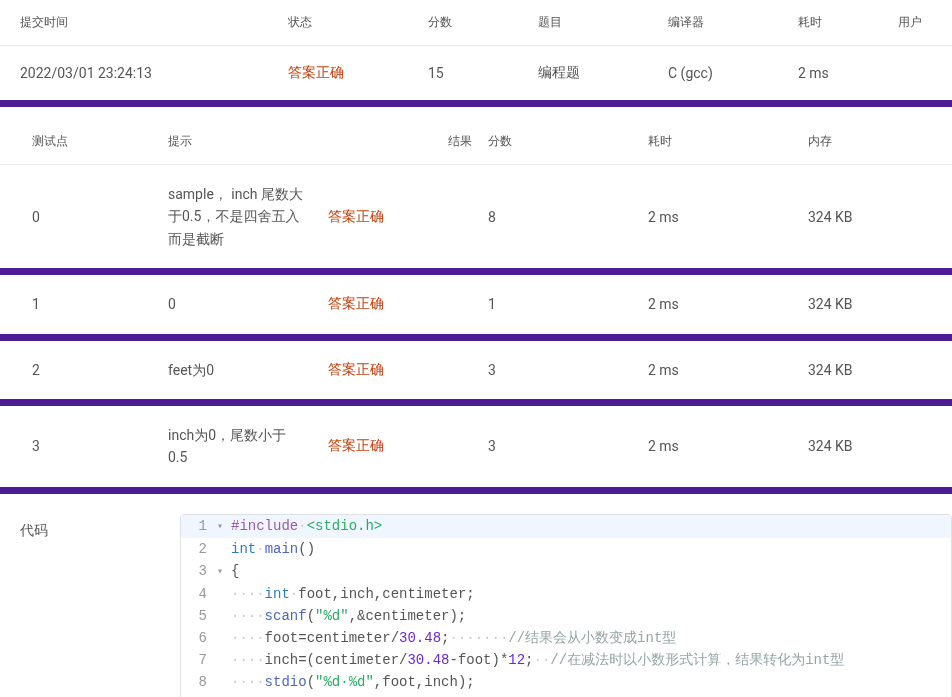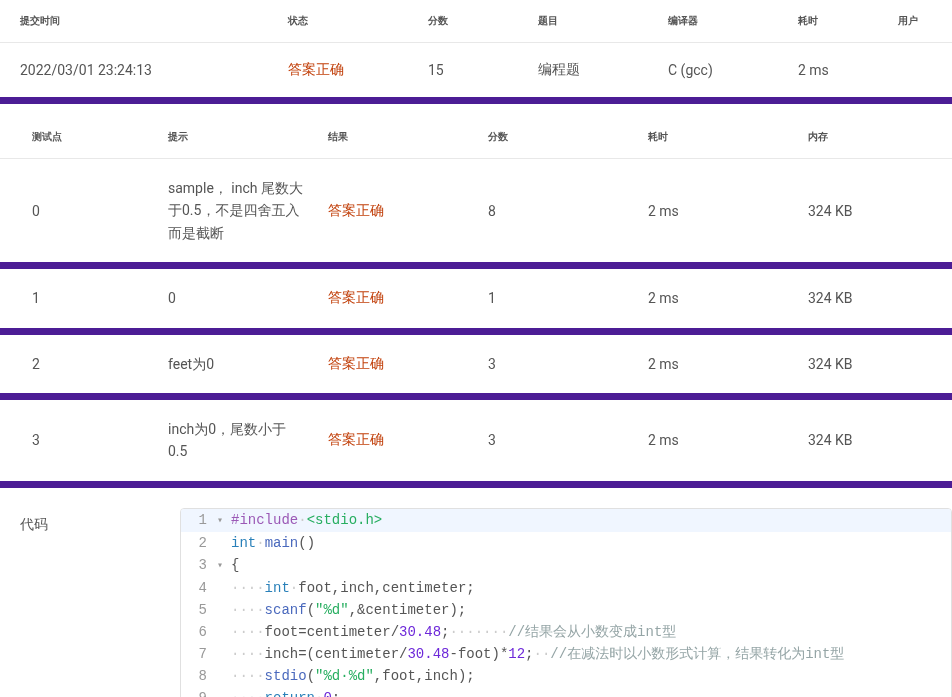--- a/index.html
+++ b/index.html
@@ -14,25 +14,25 @@
       background: #fff;
       width: 952px;
       position: relative;
     }
     table {
       width: 100%;
       border-collapse: collapse;
     }
     th {
       text-align: left;
-      font-weight: bold;
+      font-weight: normal;
       color: #555;
       padding: 14px 8px;
       border-bottom: 1px solid #e8e8e8;
-      font-size: 10px;
+      font-size: 12px;
     }
     td {
       padding: 18px 8px;
       border-bottom: 7px solid #4c1d95;
       color: #555;
       vertical-align: middle;
     }
     .summary-table th:first-child,
     .summary-table td:first-child {
       padding-left: 20px;
@@ -47,21 +47,21 @@
 
     .tests-table {
       margin-top: 12px;
     }
     .tests-table th:first-child,
     .tests-table td:first-child {
       padding-left: 32px;
     }
     .tests-table th:nth-child(1) { width: 160px; }
     .tests-table th:nth-child(2) { width: 160px; }
-    .tests-table th:nth-child(3) { width: 160px; }
+    .tests-table th:nth-child(3) { width: 160px; text-align: right; }
     .tests-table th:nth-child(4) { width: 160px; }
     .tests-table th:nth-child(5) { width: 160px; }
     .tests-table th:nth-child(6) { }
     .tests-table td.hint-cell {
       line-height: 1.6;
       padding-right: 16px;
       margin-top: 48px;
     }
     .status-correct {
       color: #c2410c;

